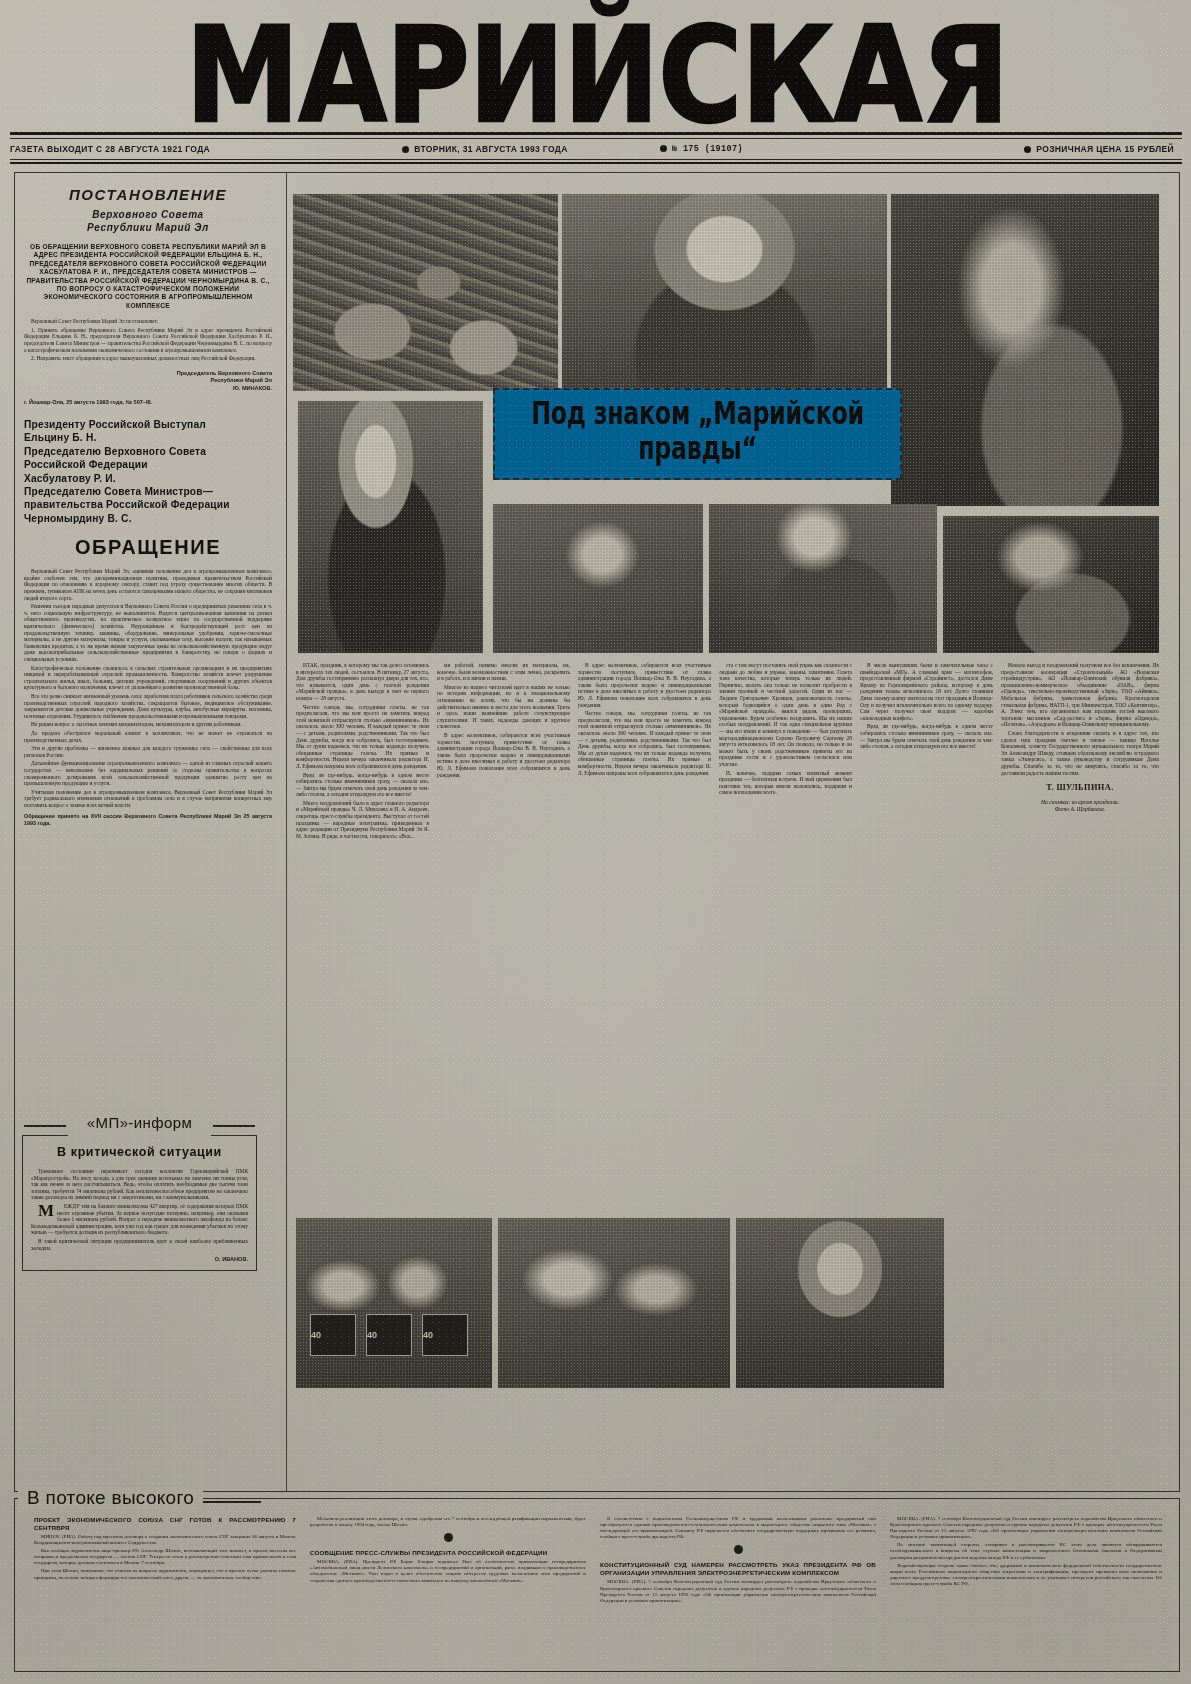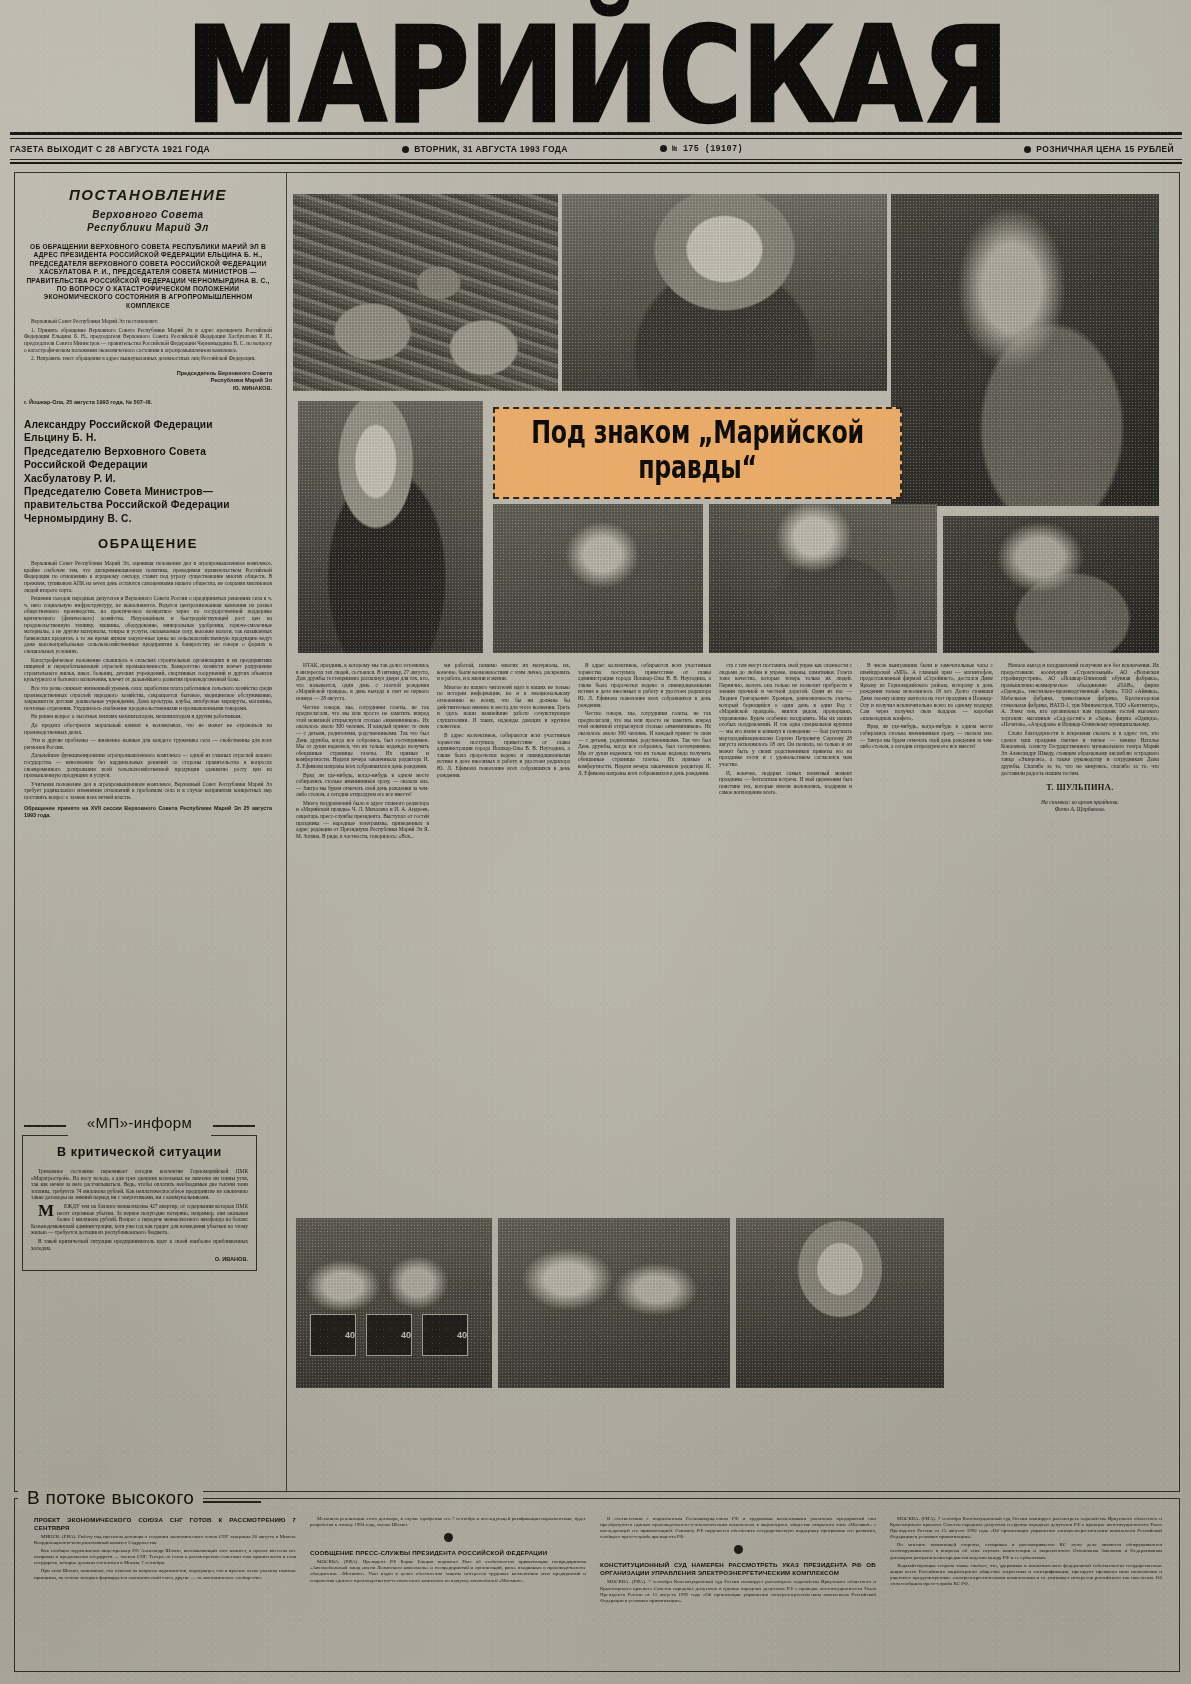--- a/index.html
+++ b/index.html
@@ -112,21 +112,21 @@
     font-family:"Liberation Sans", sans-serif;
     font-weight:700;font-size:5.6px;margin-top:7px;color:#1c1a15;
   }
   .addr{
     font-family:"Liberation Sans", sans-serif;
     font-weight:700;font-size:10.2px;line-height:13.4px;
     margin-top:13px;color:#14120e;letter-spacing:.2px;
   }
   .obr{
     font-family:"Liberation Sans", sans-serif;
-    font-weight:700;font-size:13px;letter-spacing:1.6px;
+    font-weight:700;font-size:20px;letter-spacing:1.6px;
     text-align:center;margin:11px 0 9px 0;color:#14120e;
   }
   .pull{
     font-family:"Liberation Sans", sans-serif;
     font-weight:700;font-size:5.4px;line-height:7px;
     text-align:justify;margin-top:5px;color:#1d1b16;
   }
 
   
   .mpbox{position:absolute;left:22px;top:1114px;width:235px;}
@@ -155,23 +155,23 @@
     font-size:17px;line-height:14px;font-weight:700;
     margin:1px 3px 0 0;color:#17150f;
   }
   .mp-sign{
     font-family:"Liberation Sans", sans-serif;
     font-weight:700;font-size:5.6px;text-align:right;margin-top:5px;
   }
 
   
   .banner{
-    position:absolute;left:493px;top:407px;width:409px;height:92px;
+    position:absolute;left:493px;top:388px;width:409px;height:92px;
     border:2px dashed #2e2b24;
-    background:#fdba74;
+    background:#0369a1;
     box-sizing:border-box;
     padding-top:6px;
     z-index:20;
   }
   .banner h1{
     margin:0;
     font-family:"DejaVu Sans", sans-serif;
     font-weight:700;font-size:25px;line-height:28px;
     text-align:center;color:#100e0a;
     transform:scaleY(1.26) scaleX(.95);
@@ -231,21 +231,21 @@
       radial-gradient(ellipse at 68% 42%, #c6c2b7 0 9%, rgba(0,0,0,0) 19%),
       linear-gradient(170deg,#6e6b63,#403e38);}
   .ph-woman{background:
       radial-gradient(ellipse at 50% 30%, #d0ccc1 0 15%, #9a978d 16% 28%, rgba(0,0,0,0) 29%),
       linear-gradient(180deg,#6c6961,#3d3b35);}
 
   
   .spk{position:absolute;background:#26241f;border:1px solid #b9b5aa;}
   .spk span{
     position:absolute;left:0;right:0;top:50%;transform:translateY(-50%);
-    text-align:right;color:#d8d4c9;font-family:"Liberation Sans",sans-serif;
+    text-align:left;color:#d8d4c9;font-family:"Liberation Sans",sans-serif;
     font-size:9px;font-weight:700;}
 
   
   .botsec{position:absolute;left:14px;top:1498px;width:1164px;height:172px;border:1px solid #3a3730;}
   .bot-label{
     position:absolute;left:18px;top:1487px;
     background:#cbc8be;padding:0 9px;
     font-family:"Liberation Sans", sans-serif;
     font-size:19px;letter-spacing:.3px;color:#16140f;
     z-index:6;
@@ -320,21 +320,21 @@
       <p>2. Направить текст обращения в адрес вышеуказанных должностных лиц Российской Федерации.</p>
     </div>
     <div class="signoff">
       <div>Председатель Верховного Совета</div>
       <div>Республики Марий Эл</div>
       <div>Ю. МИНАКОВ.</div>
     </div>
     <div class="dateline">г. Йошкар-Ола, 25 августа 1993 года, № 507–III.</div>
 
     <div class="addr">
-      <div>Александру Российской Федерации</div>
+      <div>Президенту Российской Выступал</div>
       <div>Ельцину Б. Н.</div>
       <div>Председателю Верховного Совета</div>
       <div>Российской Федерации</div>
       <div>Хасбулатову Р. И.</div>
       <div>Председателю Совета Министров—</div>
       <div>правительства Российской Федерации</div>
       <div>Черномырдину В. С.</div>
     </div>
 
     <div class="obr">ОБРАЩЕНИЕ</div>

